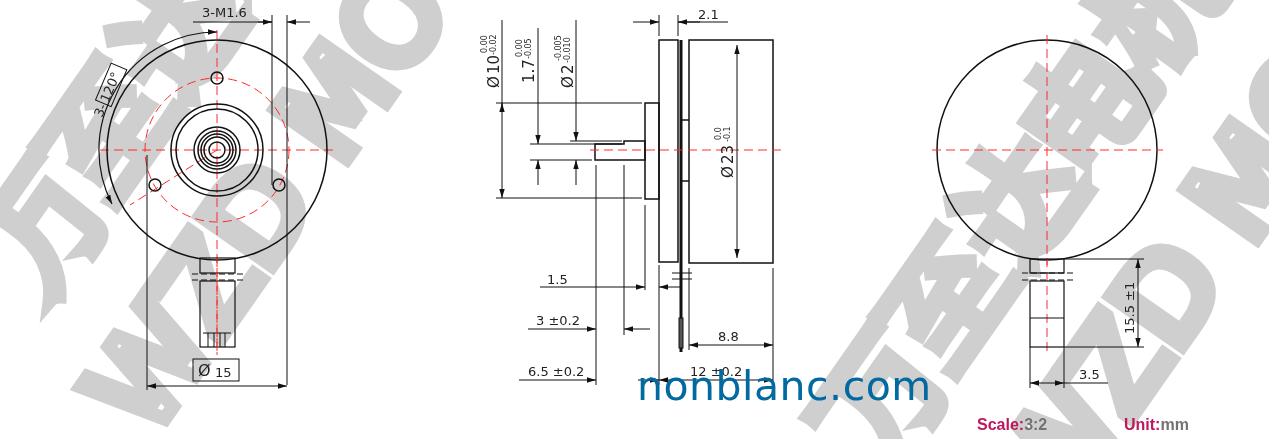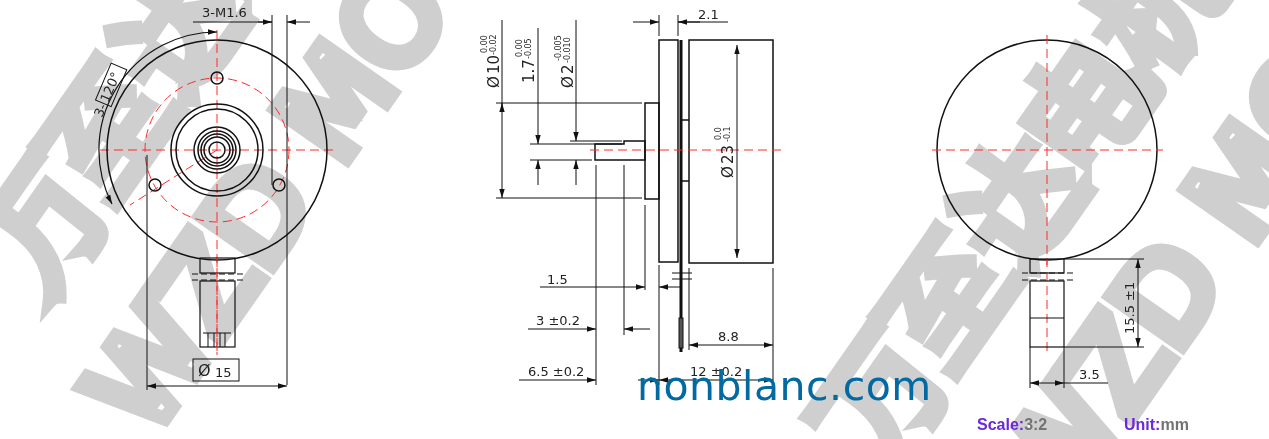--- a/index.html
+++ b/index.html
@@ -3,21 +3,21 @@
 <meta charset="utf-8">
 <style>
   html, body { margin: 0; padding: 0; background: #ffffff; }
   body { width: 1269px; height: 439px; position: relative; overflow: hidden; font-family: "Liberation Sans", sans-serif; }
   #drawing { position: absolute; left: 0; top: 0; }
   .dimtxt { font-family: "DejaVu Sans", sans-serif; font-size: 13px; fill: #222; }
   .tol { font-family: "DejaVu Sans", sans-serif; font-size: 8px; fill: #222; }
   .wm { font-family: "DejaVu Sans", sans-serif; font-size: 120px; fill: none; stroke: #cfcfcf; stroke-width: 14px; }
   .site { position: absolute; left: 637px; top: 366px; font-family: "DejaVu Sans", sans-serif; font-size: 41px; color: #0369a1; line-height: 1; letter-spacing: 0.5px; }
   .footer { position: absolute; top: 417px; font-family: "Liberation Sans", sans-serif; font-weight: bold; font-size: 16px; line-height: 1; }
-  .footer .k { color: #6d28d9; }
+  .footer .k { color: #be185d; }
   .footer .v { color: #737373; }
 </style>
 </head>
 <body>
 
 <svg id="drawing" width="1269" height="439" viewBox="0 0 1269 439" xmlns="http://www.w3.org/2000/svg">
   <defs>
     <marker id="arr" viewBox="0 0 10 10" refX="10" refY="5" markerWidth="9" markerHeight="9" orient="auto-start-reverse" markerUnits="userSpaceOnUse">
       <path d="M0,2 L10,5 L0,8 z" fill="#111"></path>
     </marker>

